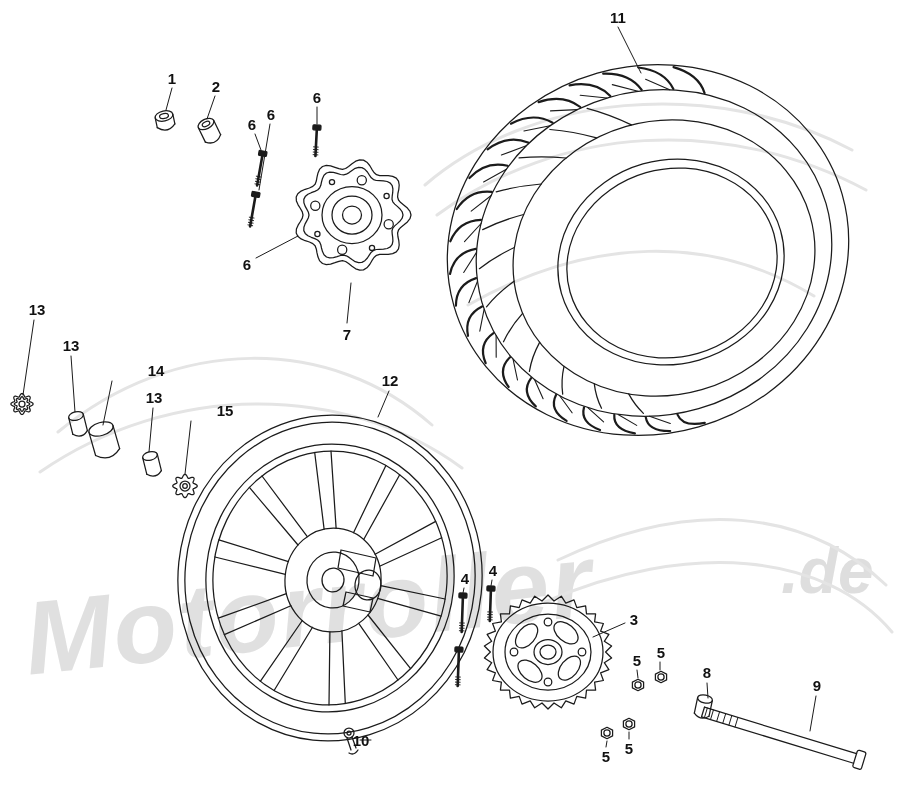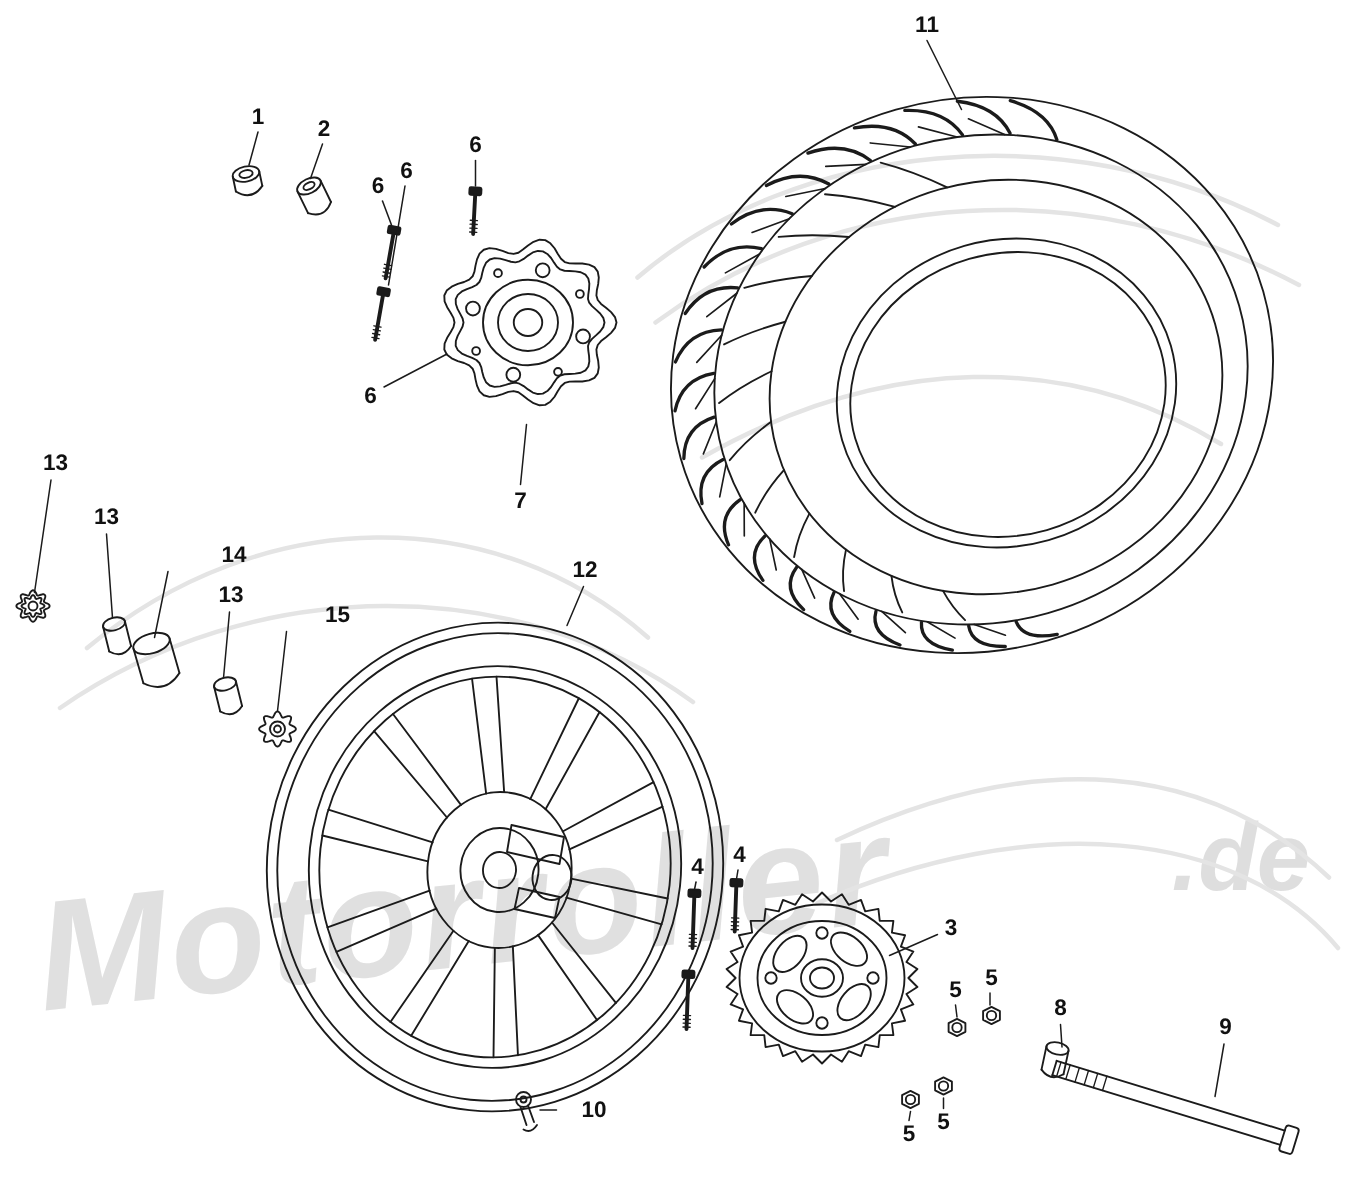--- a/index.html
+++ b/index.html
@@ -330,15 +330,15 @@
       <div class="plabel" style="left: 390px; top: 380px; color: rgb(17, 17, 17);">12</div>
       <div class="plabel" style="left: 634px; top: 619px; color: rgb(17, 17, 17);">3</div>
       <div class="plabel" style="left: 465px; top: 578px; color: rgb(17, 17, 17);">4</div>
       <div class="plabel" style="left: 493px; top: 570px; color: rgb(17, 17, 17);">4</div>
       <div class="plabel" style="left: 707px; top: 672px; color: rgb(17, 17, 17);">8</div>
       <div class="plabel" style="left: 817px; top: 685px; color: rgb(17, 17, 17);">9</div>
       <div class="plabel" style="left: 637px; top: 660px; color: rgb(17, 17, 17);">5</div>
       <div class="plabel" style="left: 661px; top: 652px; color: rgb(17, 17, 17);">5</div>
       <div class="plabel" style="left: 606px; top: 756px; color: rgb(17, 17, 17);">5</div>
       <div class="plabel" style="left: 629px; top: 748px; color: rgb(17, 17, 17);">5</div>
-      <div class="plabel" style="left: 396px; top: 740px; color: rgb(17, 17, 17);">10</div>
+      <div class="plabel" style="left: 361px; top: 740px; color: rgb(17, 17, 17);">10</div>
     </div>
 </div>
 
 </body></html>

